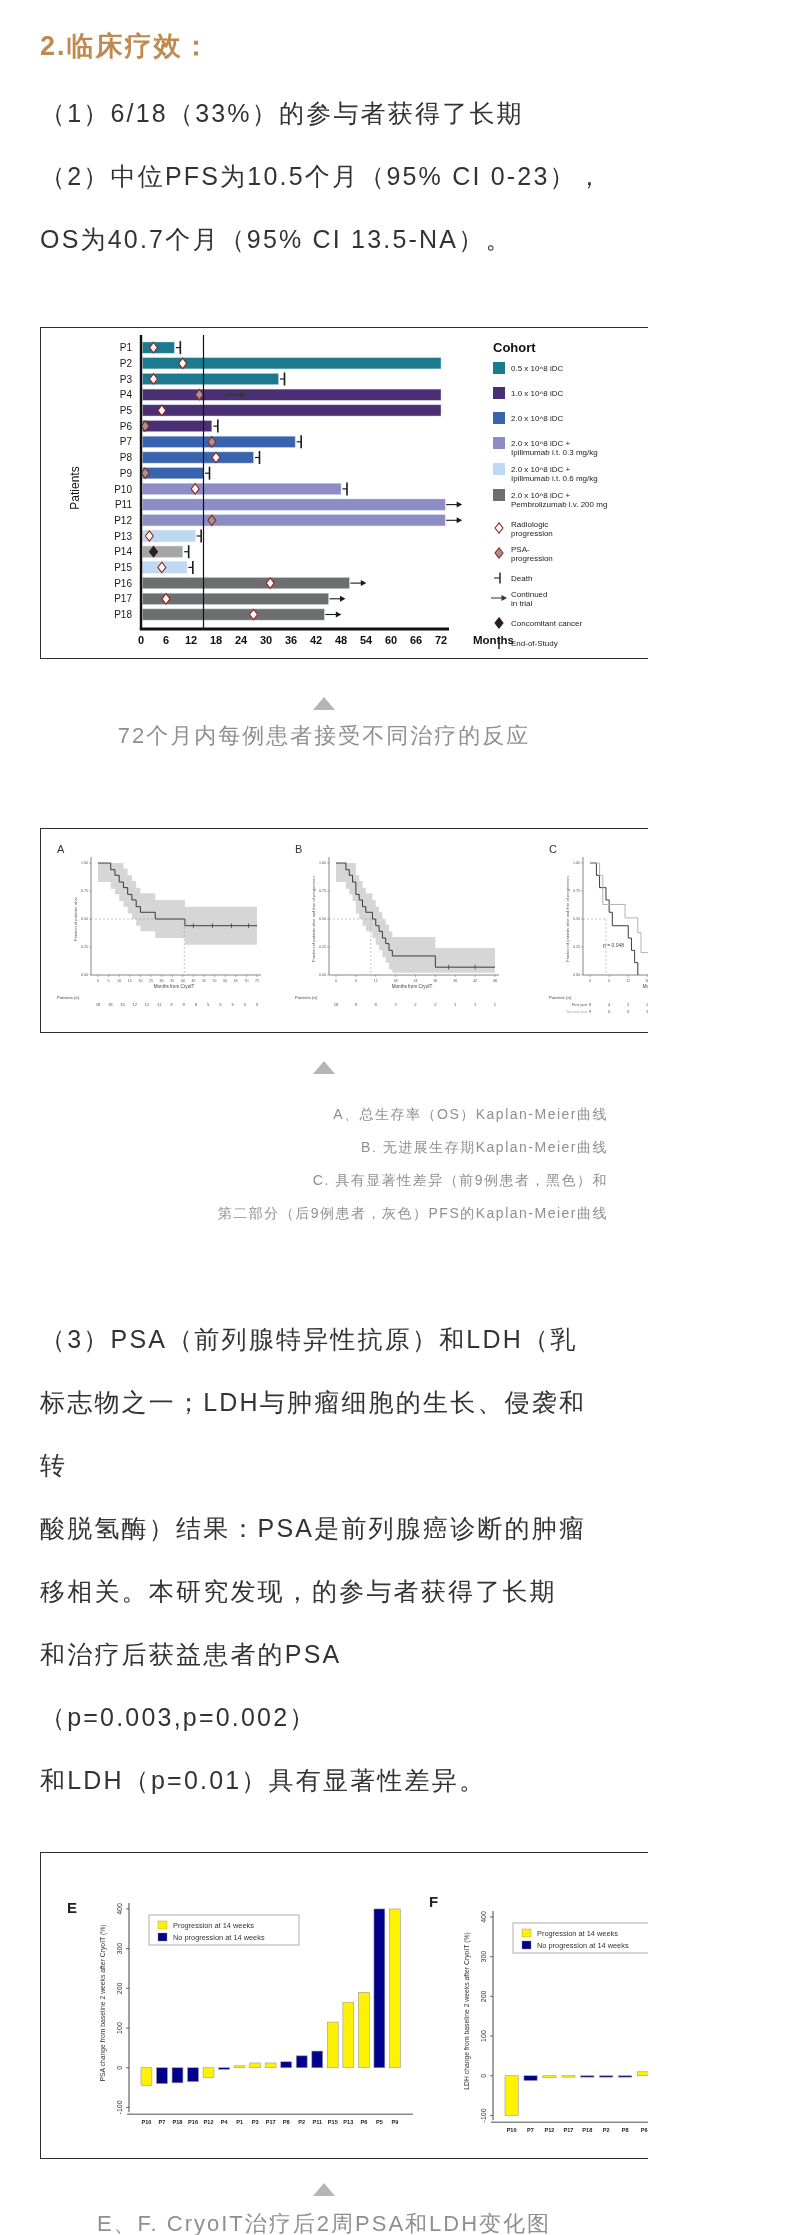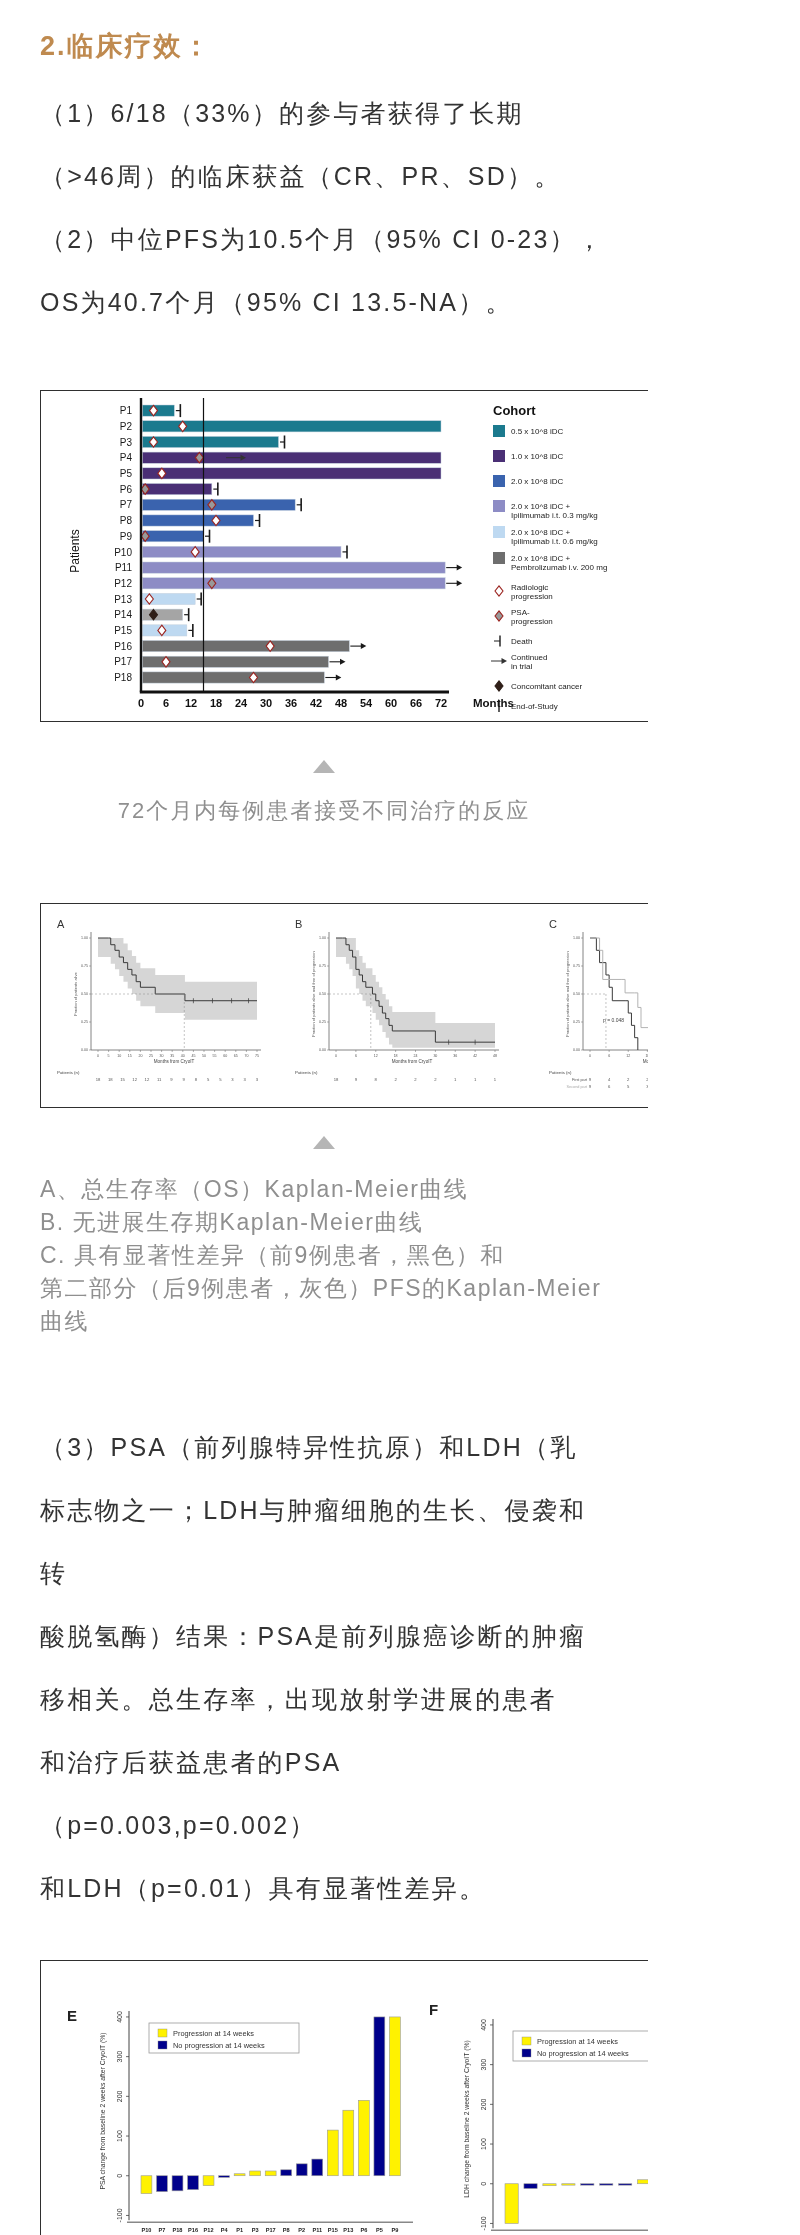--- a/index.html
+++ b/index.html
@@ -10,36 +10,35 @@
   .para1{margin-top:18px;}
   .para2{margin-top:78px;}
   .figure-box{width:717px;border:1.5px solid #2f2f2f;background:#fff;}
   .fig1{margin-top:56px;}
   .fig2{margin-top:78px;}
   .fig3{margin-top:40px;}
   .tri{width:0;height:0;border-left:11px solid transparent;border-right:11px solid transparent;
        border-bottom:13px solid #b5b5b5;margin:38px auto 0 auto;}
   .tri2{margin-top:28px;}
   .tri3{margin-top:24px;}
-  .caption{margin-top:24px;text-align:center;font-size:22px;letter-spacing:2px;color:#8f8f8f;line-height:28px;}
+  .caption{margin-top:12px;text-align:center;font-size:22px;letter-spacing:2px;color:#8f8f8f;line-height:28px;}
   .cap3{margin-top:14px;}
-  .caption-block{margin-top:24px;text-align:left;font-size:23px;letter-spacing:1.5px;color:#8f8f8f;line-height:33px;}
+  .caption-block{margin-top:24px;text-align:right;font-size:14px;letter-spacing:1.5px;color:#8f8f8f;line-height:33px;}
   svg{display:block;}
 </style>
 </head>
 <body>
 
 <div class="page">
   <div class="content">
 
     <h2 class="heading" style="color: rgb(191, 138, 79);">2.临床疗效：</h2>
 
     <div class="para para1">
       <div class="pline">（1）6/18（33%）的参与者获得了长期</div>
-      <div class="pline">（&gt;46周）的临床获益（CR、PR、SD）。</div>
       <div class="pline">（2）中位PFS为10.5个月（95% CI 0-23），</div>
       <div class="pline">OS为40.7个月（95% CI 13.5-NA）。</div>
     </div>
 
     <div class="figure-box fig1">
       <svg id="swimmer-svg" viewBox="0 0 717 330" width="717" height="330">
           <text x="34" y="164" font-size="12" fill="#111" text-anchor="middle" transform="rotate(-90 34 160)">Patients</text>
           <rect x="101.5" y="14" width="31.833333333333336" height="11.2" fill="#1b7a8e" stroke="#c3d0dd" stroke-width="0.5"></rect>
           <text x="91" y="23.200000000000003" font-size="10" fill="#1a1a1a" text-anchor="end">P1</text>
           <polygon points="112.5,14.400000000000002 116.5,19.6 112.5,24.8 108.5,19.6" fill="#ffffff" stroke="#9b2420" stroke-width="1.1"></polygon>
@@ -369,21 +368,21 @@
       <div>A、总生存率（OS）Kaplan-Meier曲线</div>
       <div>B. 无进展生存期Kaplan-Meier曲线</div>
       <div>C. 具有显著性差异（前9例患者，黑色）和</div>
       <div>第二部分（后9例患者，灰色）PFS的Kaplan-Meier曲线</div>
     </div>
 
     <div class="para para2">
       <div class="pline">（3）PSA（前列腺特异性抗原）和LDH（乳</div>
       <div class="pline">标志物之一；LDH与肿瘤细胞的生长、侵袭和转</div>
       <div class="pline">酸脱氢酶）结果：PSA是前列腺癌诊断的肿瘤</div>
-      <div class="pline">移相关。总生存率，出现放射学进展的患者</div>
+      <div class="pline">移相关。本研究发现，的参与者获得了长期</div>
       <div class="pline">和治疗后获益患者的PSA（p=0.003,p=0.002）</div>
       <div class="pline">和LDH（p=0.01）具有显著性差异。</div>
     </div>
 
     <div class="figure-box fig3">
       <svg id="ef-svg" viewBox="0 0 717 305" width="717" height="305">
           <text x="26" y="60" font-size="15" fill="#222" text-anchor="start" font-weight="700">E</text>
           <line x1="88" y1="49.985" x2="88" y2="259.204" stroke="#444" stroke-width="1"></line>
           <line x1="85" y1="254.44" x2="88" y2="254.44" stroke="#444" stroke-width="0.8"></line>
           <text x="79" y="256.44" font-size="7" fill="#333" text-anchor="middle" transform="rotate(-90 79 254.44)">-100</text>

